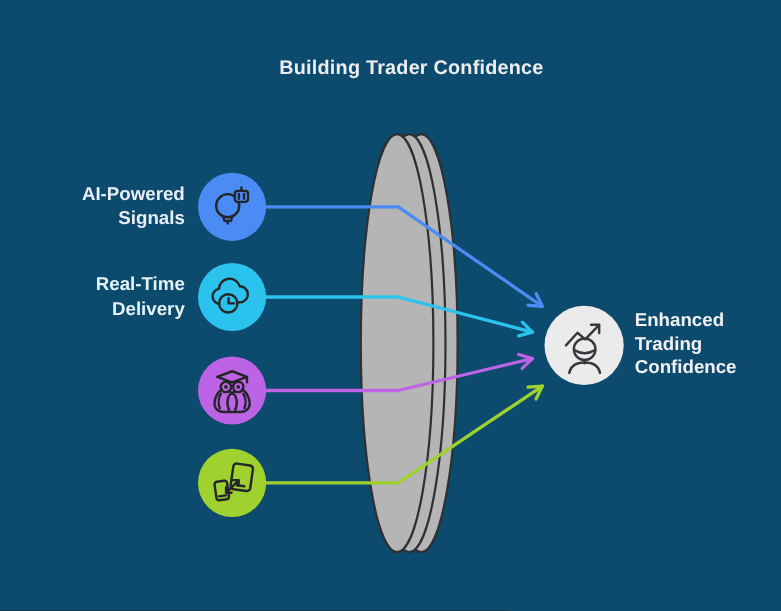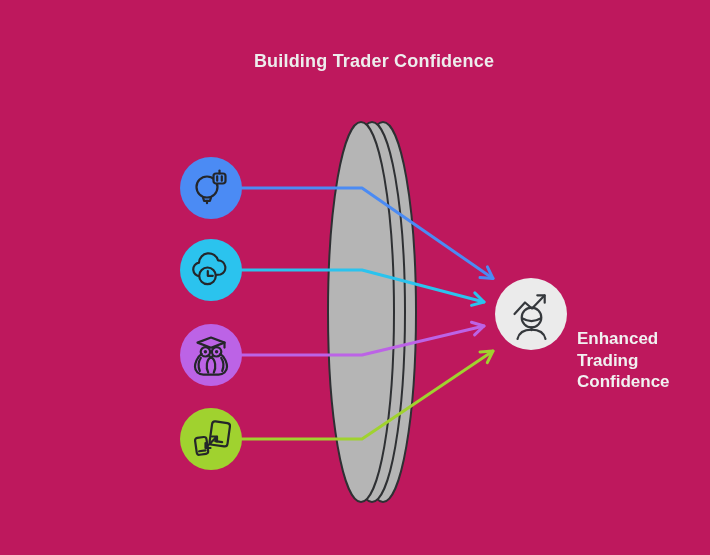--- a/index.html
+++ b/index.html
@@ -28,21 +28,21 @@
   .lens-ellipse { stroke-width:2; }
   .flow { fill:none; stroke-width:3; stroke-linecap:round; stroke-linejoin:round; }
   .node-c { stroke:none; }
   .icf { fill:none; stroke-width:2.2; stroke-linecap:round; stroke-linejoin:round; }
   .ics { stroke-width:2.2; stroke-linejoin:round; }
   .icd { stroke:none; }
 </style>
 </head>
 <body>
 
-<div class="canvas" style="background: #be185d;">
+<div class="canvas" style="background: #0c4a6e;">
 
   <svg class="scene" width="710" height="555" viewBox="0 0 710 555">
 
     <g>
       <ellipse class="lens-ellipse" stroke="#2e3033" cx="383" cy="312" rx="33" ry="190" fill="#b5b5b5"></ellipse>
       <ellipse class="lens-ellipse" stroke="#2e3033" cx="372" cy="312" rx="33" ry="190" fill="#b5b5b5"></ellipse>
       <ellipse class="lens-ellipse" stroke="#2e3033" cx="361" cy="312" rx="33" ry="190" fill="#b5b5b5"></ellipse>
     </g>
 
     <g>
@@ -119,21 +119,25 @@
         <circle class="icf" cx="0.5" cy="3.5" r="9.8"></circle>
         <path class="icf" d="M -8.9 4.3 Q 0.5 9.8 9.9 4.3"></path>
         <path class="icf" d="M 0.5 13.3 V 16.2"></path>
         <path class="icf" d="M -13.5 25 C -12 18.3 -6.6 15.6 0.5 15.6 C 7.6 15.6 13 18.3 14.5 25"></path>
       </g>
     </g>
   </svg>
 
   <div class="title" style="color: rgb(237, 237, 237);">Building Trader Confidence</div>
 
+  <div class="node-label nl-1" style="color: rgb(233, 237, 246);">AI-Powered
+Signals</div>
+
+  <div class="node-label nl-2" style="color: rgb(227, 242, 248);">Real-Time
+Delivery</div>
 
 
 
-
-  <div class="result-label" style="color: rgb(241, 241, 241); margin-top: 48px;">Enhanced
+  <div class="result-label" style="color: rgb(241, 241, 241);">Enhanced
 Trading
 Confidence</div>
 
 </div>
 
 </body></html>

